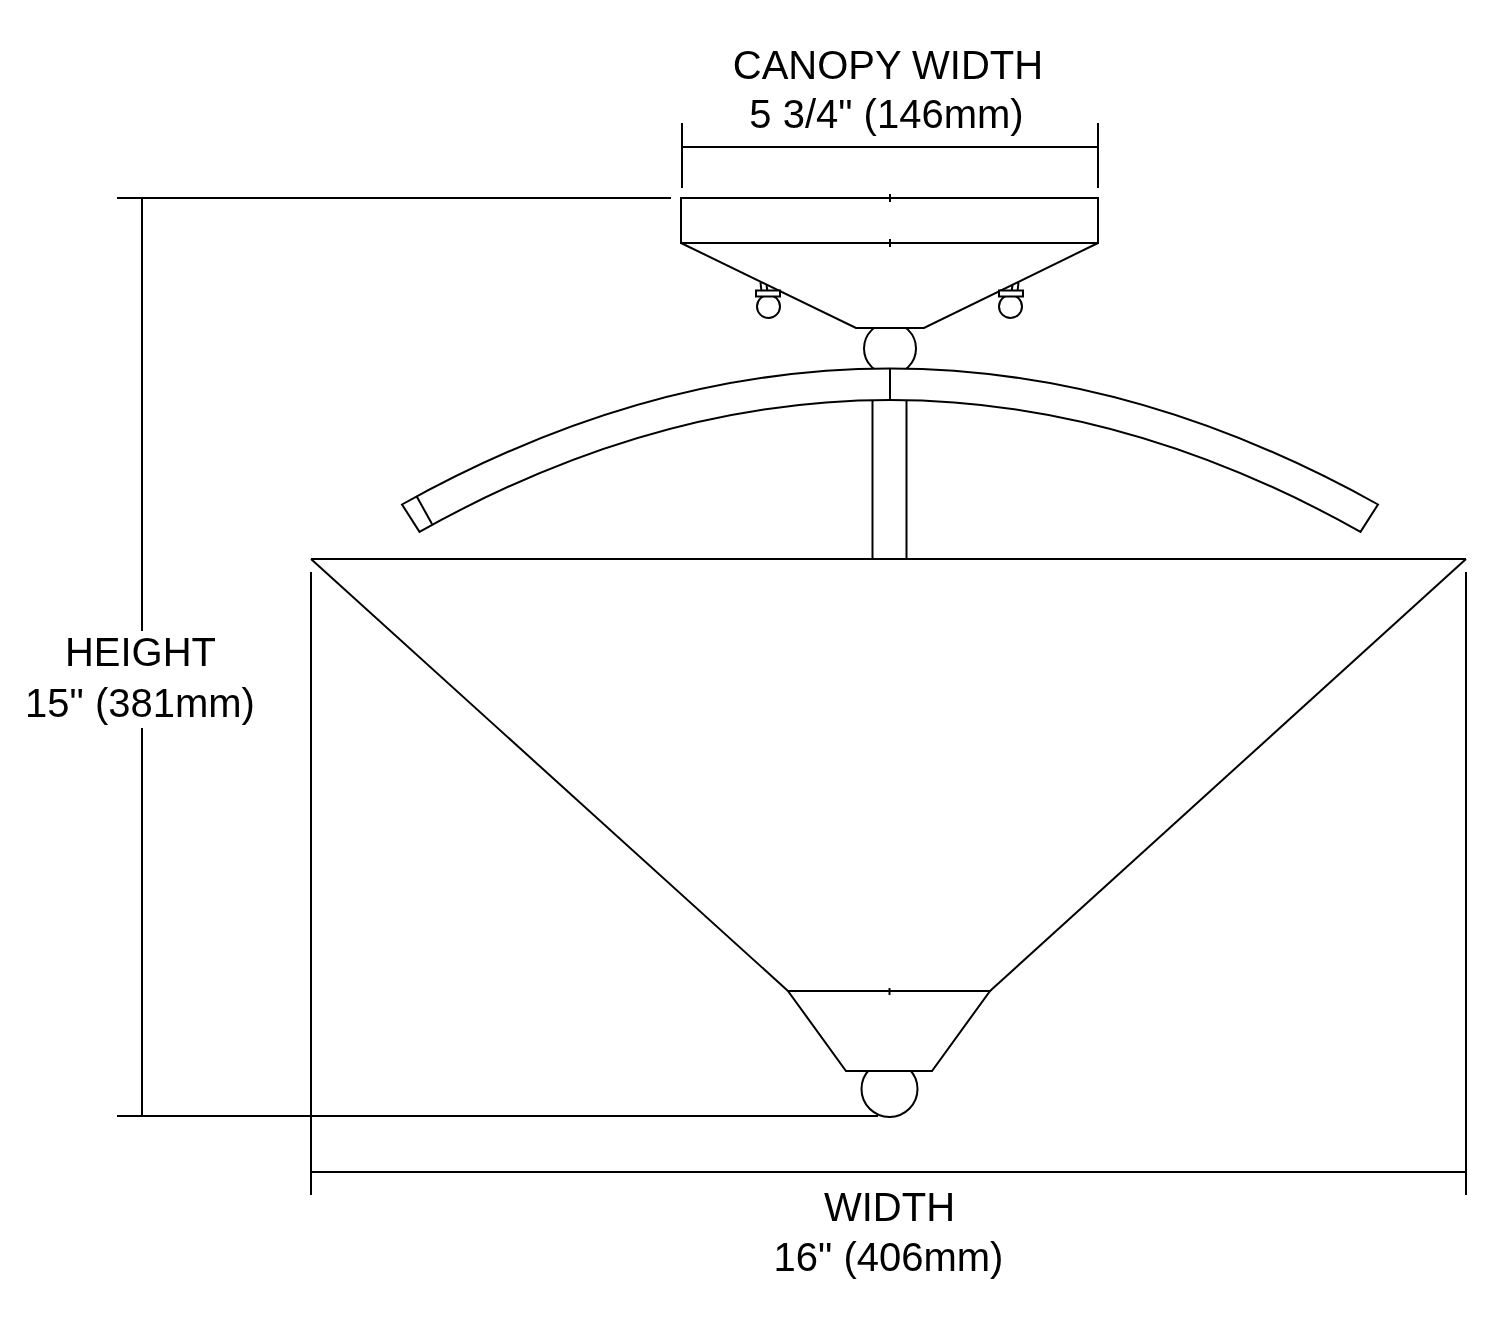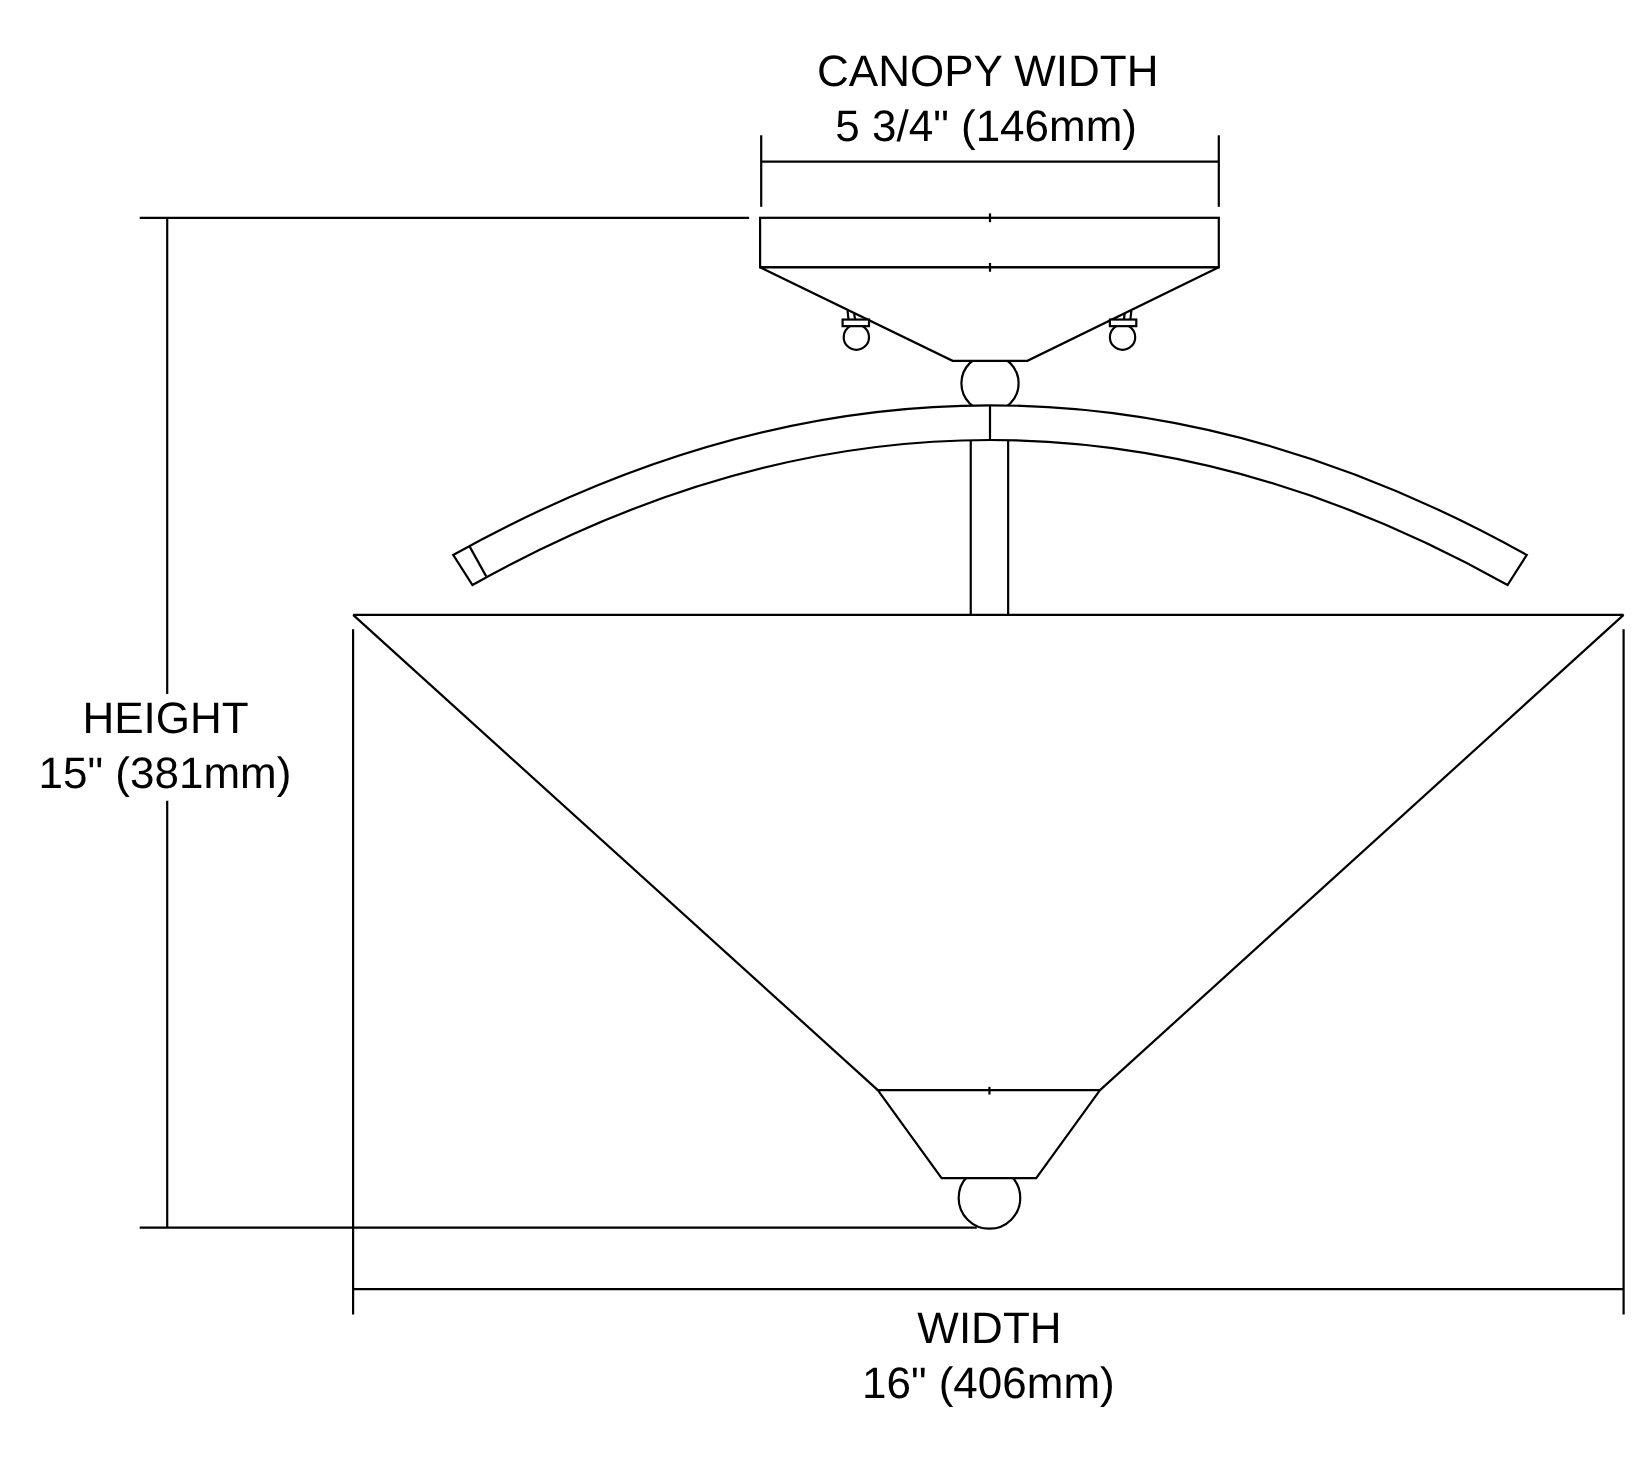--- a/index.html
+++ b/index.html
@@ -8,21 +8,20 @@
     width: 1500px;
     height: 1330px;
     background: #ffffff;
     overflow: hidden;
   }
   .stage {
     position: relative;
     width: 1214px;
     height: 1330px;
     background: #ffffff;
-    padding-left: 10px;
   }
   svg.drawing {
     display: block;
     width: 1500px;
     height: 1330px;
   }
   svg.drawing text {
     font-family: "Liberation Sans", sans-serif;
     font-size: 40px;
     fill: #000000;

